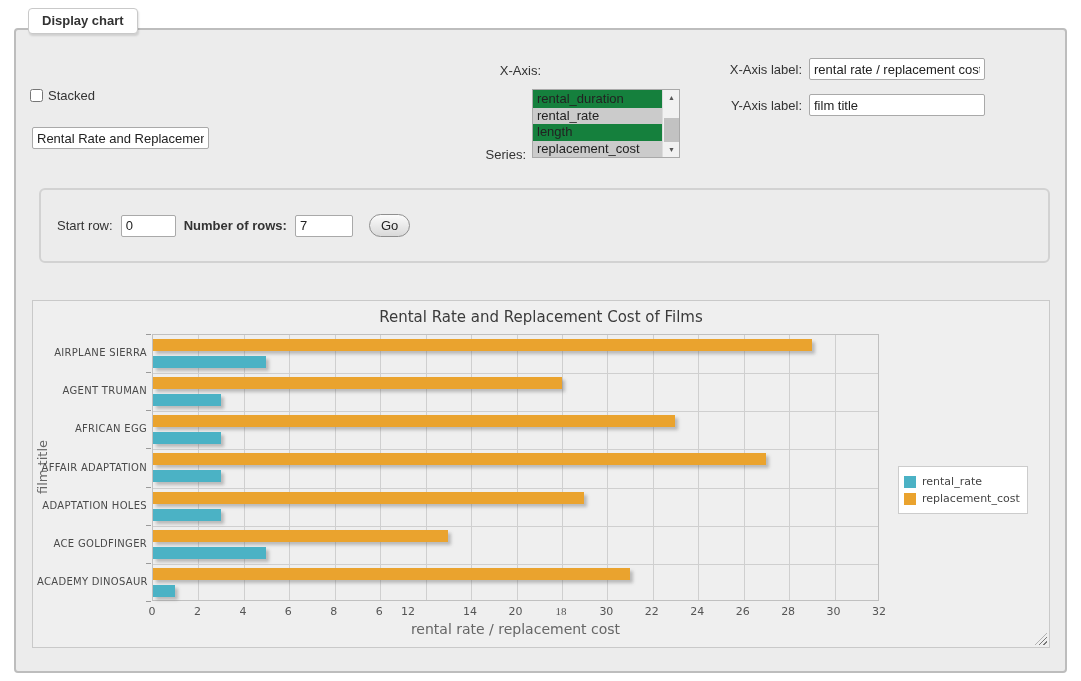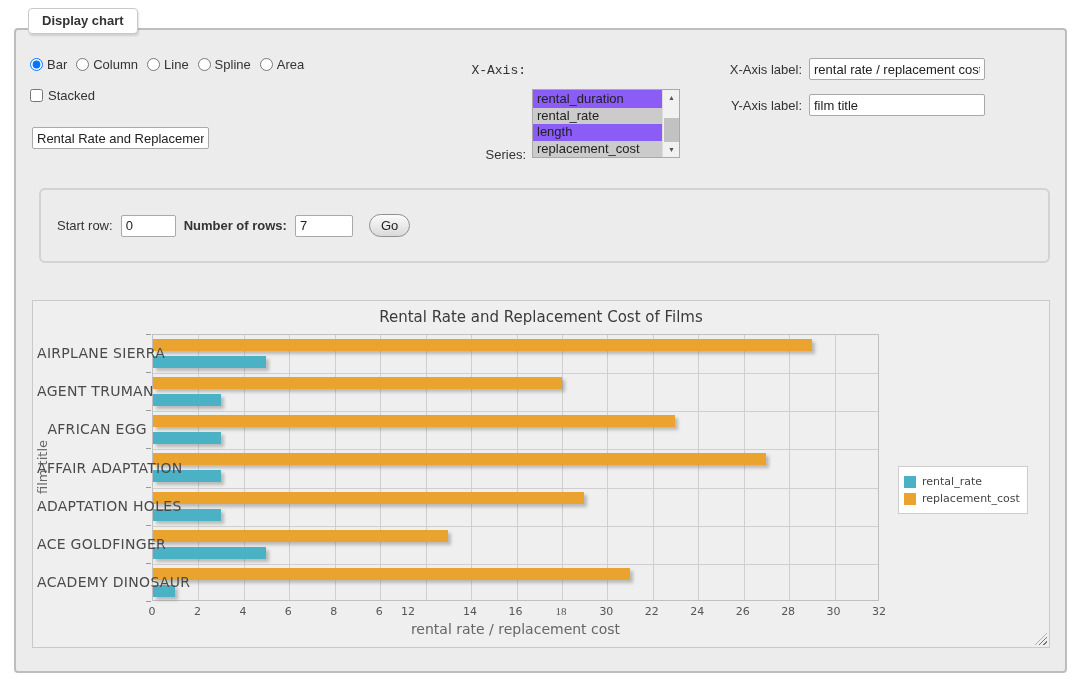--- a/index.html
+++ b/index.html
@@ -16,33 +16,33 @@
 
   
   .radio-row { position:absolute; left:14px; top:27px; display:flex; align-items:center; gap:9px; }
   .radio-row label { display:flex; align-items:center; gap:4px; cursor:default; }
   .check-row { position:absolute; left:14px; top:58px; display:flex; align-items:center; gap:5px; }
   input[type=text] { border:1px solid #a9a9a9; border-radius:2px; background:#fff;
     font-family:"Liberation Sans", sans-serif; font-size:13px; color:#222; padding:0 4px; height:22px; }
   .title-input { position:absolute; left:16px; top:97px; width:177px; }
 
   .lbl { position:absolute; text-align:right; color:#333; }
-  .xaxis-lbl   { left:400px; top:33px;  width:110px;font-family:Liberation Mono, monospace; }
+  .xaxis-lbl   { left:415px; top:33px;  width:110px; }
   .series-lbl  { left:400px; top:117px; width:110px; }
   .xlab-lbl    { left:676px; top:32px;  width:110px; }
   .ylab-lbl    { left:676px; top:68px;  width:110px; }
 
   .dropdown { position:absolute; left:516px; top:29px; width:154px; height:23px;
     background:#fff; border:1px solid #a9a9a9; border-radius:2px;
     display:flex; align-items:center; padding:0 6px; cursor:default; }
   .dropdown .dd-text { flex:1; color:#222; }
   .dd-arrow { font-size:9px; color:#333; }
 
   .multiselect { position:absolute; left:516px; top:59px; width:148px; height:69px;
-    background:#8b5cf6; border:1px solid #a9a9a9; overflow:hidden; }
+    background:#15803d; border:1px solid #a9a9a9; overflow:hidden; }
   .ms-opts { position:absolute; left:0; top:1px; right:17px; }
   .ms-opt { height:16.5px; line-height:16.5px; padding-left:4px; color:#222;
     white-space:nowrap; overflow:hidden; }
   .ms-opt.sel { background:#cbcbcb; }
   .sb { position:absolute; right:0; top:0; width:17px; height:100%; background:#f1f1f1;
     border-left:1px solid #dcdcdc; }
   .sb-btn { position:absolute; left:0; width:17px; height:15px; background:#f1f1f1;
     color:#555; font-size:7px; text-align:center; line-height:15px; }
   .sb-up { top:0; } .sb-down { bottom:0; }
   .sb-thumb { position:absolute; left:1px; width:15px; background:#c2c2c2; }
@@ -66,21 +66,21 @@
     background:#efefef; border:1px solid #c9c9c9;
     font-family:"DejaVu Sans", sans-serif; }
   .chart-title { position:absolute; left:0; top:7px; width:100%; text-align:center;
     font-size:15px; color:#3b3b3b; }
   .plot { position:absolute; left:119px; top:33px; width:727px; height:267px;
     border:1px solid #c0c0c0; }
   .gl-v { position:absolute; top:0; width:1px; height:100%; background:#cfcfcf; }
   .gl-h { position:absolute; left:0; height:1px; width:100%; background:#cfcfcf; }
   .ytick { position:absolute; width:5px; height:1px; background:#9a9a9a; }
   .bar { position:absolute; left:0; height:12px; box-shadow:3px 3px 3px rgba(90,90,90,0.35); }
-  .cat-label { position:absolute; left:4px; width:110px; text-align:right; font-size:14px;
+  .cat-label { position:absolute; left:4px; width:110px; text-align:right; font-size:10px;
     letter-spacing:0.3px; color:#4a4a4a; line-height:12px; white-space:nowrap; }
   .tick-label { position:absolute; top:304px; width:40px; text-align:center;
     font-size:11px; color:#555; }
   .x-title { position:absolute; left:119px; top:320px; width:727px; text-align:center;
     font-size:14px; color:#666; }
   .y-title-wrap { position:absolute; left:9px; top:166px; width:0; height:0; }
   .y-title { position:absolute; transform:translate(-50%,-50%) rotate(-90deg);
     white-space:nowrap; font-size:13px; color:#666; }
   .legend { position:absolute; left:865px; top:165px; background:#fff;
     border:1px solid #ccc; padding:5px 7px 5px 5px; }
@@ -91,42 +91,20 @@
     background:repeating-linear-gradient(135deg, transparent 0 2px, #777 2px 3px);
     clip-path:polygon(100% 0, 100% 100%, 0 100%); cursor:se-resize; }
 </style>
 </head>
 <body>
 
 <div id="stage">
   <div class="legendbox">Display chart</div>
   <div class="fieldset">
 
-    <div class="radio-row" id="chart-type-row">
-        <label>
-          <input type="radio" name="ctype" checked="" style="">
-          <span>Bar</span>
-        </label>
-        <label>
-          <input type="radio" name="ctype" style="">
-          <span>Column</span>
-        </label>
-        <label>
-          <input type="radio" name="ctype" style="">
-          <span>Line</span>
-        </label>
-        <label>
-          <input type="radio" name="ctype" style="">
-          <span>Spline</span>
-        </label>
-        <label>
-          <input type="radio" name="ctype" style="">
-          <span>Area</span>
-        </label>
-      </div>
 
     <label class="check-row">
       <input type="checkbox" style="">
       <span>Stacked</span>
     </label>
 
     <input type="text" class="title-input" value="Rental Rate and Replacement Cost of Films" style="">
 
     <div class="lbl xaxis-lbl">X-Axis:</div>
 
@@ -229,21 +207,21 @@
         <div class="cat-label" style="top: 236.786px;">ACE GOLDFINGER</div>
         <div class="cat-label" style="top: 274.929px;">ACADEMY DINOSAUR</div>
         <div class="tick-label" style="left: 99px;">0</div>
         <div class="tick-label" style="left: 144.438px;">2</div>
         <div class="tick-label" style="left: 189.875px;">4</div>
         <div class="tick-label" style="left: 235.312px;">6</div>
         <div class="tick-label" style="left: 280.75px;">8</div>
         <div class="tick-label" style="left: 326.188px;">6</div>
         <div class="tick-label" style="left: 355px;">12</div>
         <div class="tick-label" style="left: 417.062px;">14</div>
-        <div class="tick-label" style="left: 462.5px;">16</div>
+        <div class="tick-label" style="left: 462.5px;">20</div>
         <div class="tick-label" style="left: 507.938px; font-family: Liberation Serif, serif;">18</div>
         <div class="tick-label" style="left: 553.375px;">30</div>
         <div class="tick-label" style="left: 598.812px;">22</div>
         <div class="tick-label" style="left: 644.25px;">24</div>
         <div class="tick-label" style="left: 689.688px;">26</div>
         <div class="tick-label" style="left: 735.125px;">28</div>
         <div class="tick-label" style="left: 780.562px;">30</div>
         <div class="tick-label" style="left: 826px;">32</div>
       </div>
 

